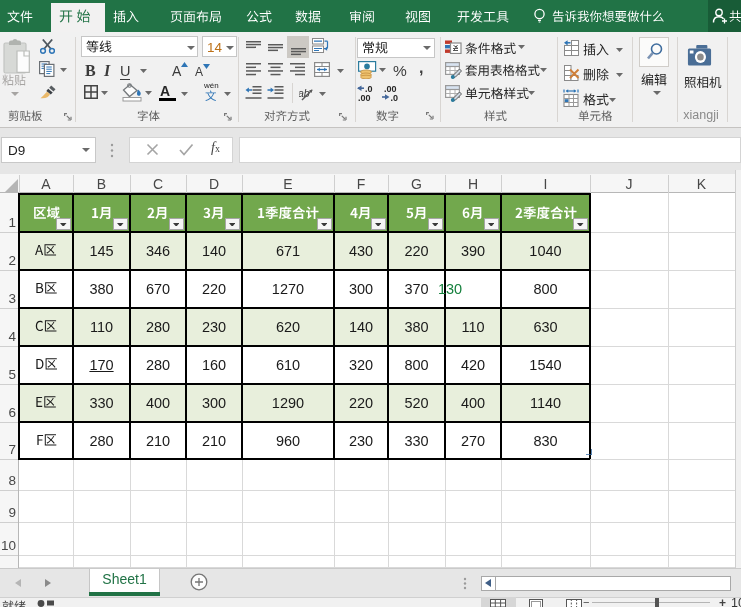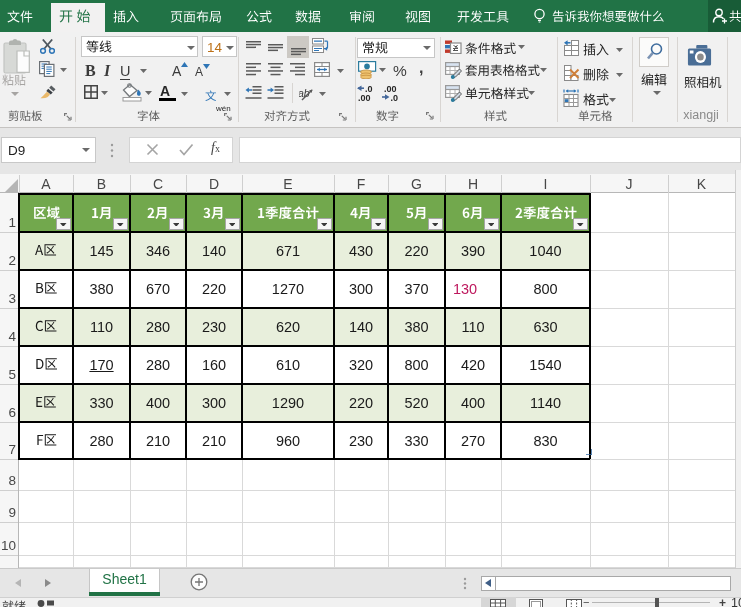--- a/index.html
+++ b/index.html
@@ -279,21 +279,21 @@
 <rect x="1" y="14.5" width="18" height="3.5" fill="#fff" stroke="#9a9a9a" stroke-width="1"></rect>
     </svg>
 <svg style="position:absolute;left:144.5px;top:91.0px" width="7" height="4">
       <path d="M0 0 L7 0 L3.5 4 Z" fill="#6a6a6a"></path>
     </svg>
 <div style="position:absolute;left:160.0px;top:84.0px;font:bold 14px 'Liberation Sans', sans-serif;line-height:14px;color:#262626;white-space:nowrap;">A</div>
 <div style="position:absolute;left:159px;top:97.5px;width:17px;height:3.5px;background:#000"></div>
 <svg style="position:absolute;left:180.5px;top:91.5px" width="7" height="4">
       <path d="M0 0 L7 0 L3.5 4 Z" fill="#6a6a6a"></path>
     </svg>
-<div style="position:absolute;left:216px;top:82.0px;font:normal 8px 'Liberation Sans', sans-serif;line-height:8px;color:#262626;white-space:nowrap;margin-top:23px;">wén</div>
+<div style="position:absolute;left:204.0px;top:82.0px;font:normal 8px 'Liberation Sans', sans-serif;line-height:8px;color:#262626;white-space:nowrap;">wén</div>
 <div style="position:absolute;left:205.0px;top:90.0px;">
       <svg class="ct " style="width:11.5px;height:11.5px;" viewBox="0 0 1000 1000">
         <g fill="#2e75b6" transform="translate(0 880) scale(1 -1)">
           <path transform="translate(0 0)" d="M423 823C453 774 485 707 497 666L580 693C566 734 531 799 501 847ZM50 664V590H206C265 438 344 307 447 200C337 108 202 40 36 -7C51 -25 75 -60 83 -78C250 -24 389 48 502 146C615 46 751 -28 915 -73C928 -52 950 -20 967 -4C807 36 671 107 560 201C661 304 738 432 796 590H954V664ZM504 253C410 348 336 462 284 590H711C661 455 592 344 504 253Z"></path>
         </g>
       </svg>
     </div>
 <svg style="position:absolute;left:223.5px;top:91.5px" width="7" height="4">
       <path d="M0 0 L7 0 L3.5 4 Z" fill="#6a6a6a"></path>
     </svg>
@@ -806,21 +806,21 @@
           <path transform="translate(657.0 0)" d="M927 786H97V-50H952V22H171V713H927ZM259 585C337 521 424 445 505 369C420 283 324 207 226 149C244 136 273 107 286 92C380 154 472 231 558 319C645 236 722 155 772 92L833 147C779 210 698 291 609 374C681 455 747 544 802 637L731 665C683 580 623 498 555 422C474 496 389 568 313 629Z"></path>
         </g>
       </svg>
     </div>
 <div style="position:absolute;left:101.5px;top:282.0px;transform:translateX(-50%);font:normal 14.5px 'Liberation Sans', sans-serif;line-height:14.5px;color:#1a1a1a;white-space:nowrap;">380</div>
 <div style="position:absolute;left:158.0px;top:282.0px;transform:translateX(-50%);font:normal 14.5px 'Liberation Sans', sans-serif;line-height:14.5px;color:#1a1a1a;white-space:nowrap;">670</div>
 <div style="position:absolute;left:214.0px;top:282.0px;transform:translateX(-50%);font:normal 14.5px 'Liberation Sans', sans-serif;line-height:14.5px;color:#1a1a1a;white-space:nowrap;">220</div>
 <div style="position:absolute;left:288.0px;top:282.0px;transform:translateX(-50%);font:normal 14.5px 'Liberation Sans', sans-serif;line-height:14.5px;color:#1a1a1a;white-space:nowrap;">1270</div>
 <div style="position:absolute;left:361.0px;top:282.0px;transform:translateX(-50%);font:normal 14.5px 'Liberation Sans', sans-serif;line-height:14.5px;color:#1a1a1a;white-space:nowrap;">300</div>
 <div style="position:absolute;left:416.5px;top:282.0px;transform:translateX(-50%);font:normal 14.5px 'Liberation Sans', sans-serif;line-height:14.5px;color:#1a1a1a;white-space:nowrap;">370</div>
-<div style="position:absolute;left:465px;top:282.0px;transform:translateX(-50%);font:normal 14.5px 'Liberation Sans', sans-serif;line-height:14.5px;color:#be185d;white-space:nowrap;text-align:right;">130</div>
+<div style="position:absolute;left:450px;top:282.0px;transform:translateX(-50%);font:normal 14.5px 'Liberation Sans', sans-serif;line-height:14.5px;color:#15803d;white-space:nowrap;text-align:right;">130</div>
 <div style="position:absolute;left:545.5px;top:282.0px;transform:translateX(-50%);font:normal 14.5px 'Liberation Sans', sans-serif;line-height:14.5px;color:#1a1a1a;white-space:nowrap;">800</div>
 <div style="position:absolute;left:35.0px;top:319.0px;">
       <svg class="ct " style="width:22.1px;height:13.5px;" viewBox="0 0 1638 1000">
         <g fill="#1a1a1a" transform="translate(0 880) scale(1 -1)">
           <path transform="translate(0 0)" d="M377 -13C472 -13 544 25 602 92L551 151C504 99 451 68 381 68C241 68 153 184 153 369C153 552 246 665 384 665C447 665 495 637 534 596L584 656C542 703 472 746 383 746C197 746 58 603 58 366C58 128 194 -13 377 -13Z"></path>
           <path transform="translate(638.0 0)" d="M927 786H97V-50H952V22H171V713H927ZM259 585C337 521 424 445 505 369C420 283 324 207 226 149C244 136 273 107 286 92C380 154 472 231 558 319C645 236 722 155 772 92L833 147C779 210 698 291 609 374C681 455 747 544 802 637L731 665C683 580 623 498 555 422C474 496 389 568 313 629Z"></path>
         </g>
       </svg>
     </div>
 <div style="position:absolute;left:101.5px;top:320.0px;transform:translateX(-50%);font:normal 14.5px 'Liberation Sans', sans-serif;line-height:14.5px;color:#1a1a1a;white-space:nowrap;">110</div>

